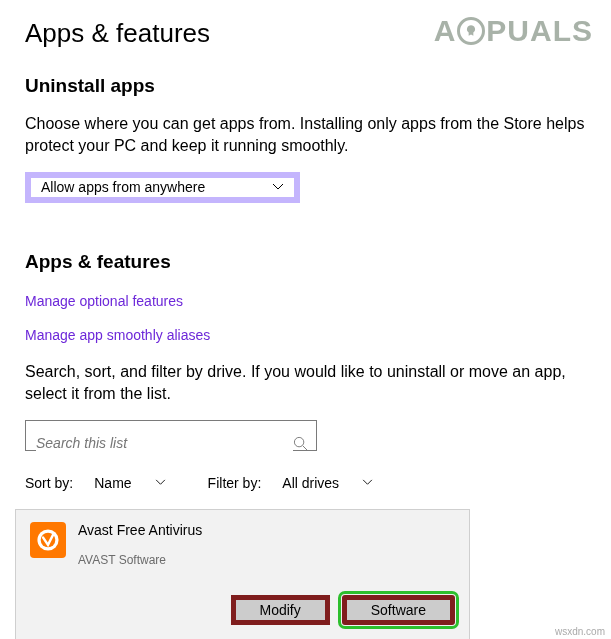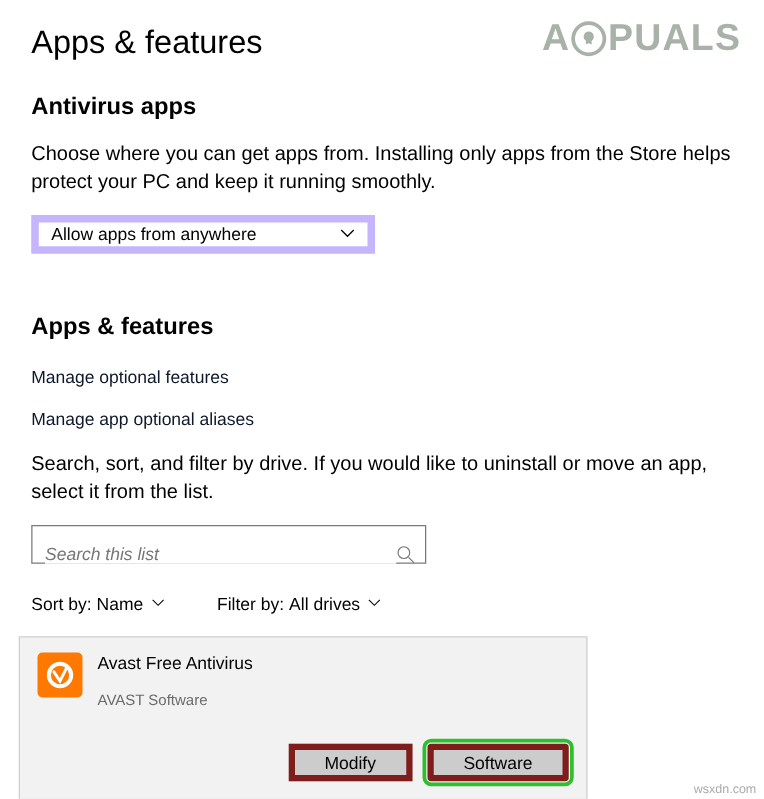--- a/index.html
+++ b/index.html
@@ -67,32 +67,32 @@
       cursor: pointer;
       background: #fff;
     }
     .dropdown svg { width: 12px; height: 8px; }
     .sub-heading {
       font-size: 19px;
       font-weight: 600;
       margin-bottom: 20px;
     }
     .link {
-      color: #0f172a;
+      color: #6d28d9;
       font-size: 14px;
       margin-bottom: 18px;
       cursor: pointer;
       display: inline-block;
     }
     .link-block { display: block; }
     .search-box {
       display: flex;
       align-items: center;
       border: 1px solid #7a7a7a;
-      width: 316px;
+      width: 292px;
       height: 31px;
       padding: 16px 8px 0 10px;
       margin-bottom: 24px;
       font-size: 14px;
       background: #fff;
     }
     .search-box input {
       flex: 1;
       border: none;
       outline: none;
@@ -100,21 +100,21 @@
       font-family: inherit;
     }
     .search-box input::placeholder { color: #767676; font-style: italic; }
     .search-box svg { width: 15px; height: 15px; color: #767676; }
     .filter-row {
       display: flex;
       gap: 42px;
       font-size: 14px;
       margin-bottom: 18px;
     }
-    .filter-item { display: flex; align-items: center; gap: 4px; cursor: pointer; }
+    .filter-item { display: flex; align-items: center; gap: 21px; cursor: pointer; }
     .filter-item .lbl { color: #000; }
     .filter-item .val { color: #000; }
     .filter-item svg { width: 11px; height: 7px; margin-left: 2px; }
     .app-card {
       background: #f2f2f2;
       border: 1px solid #cfcfcf;
       padding: 12px 14px 14px 14px;
       margin-left: -10px;
       width: 455px;
     }
@@ -170,35 +170,35 @@
   <span class="logo-circle">
     <svg viewBox="0 0 24 24" fill="#9aa59a">
         <path d="M12 2a7 7 0 0 0-4 12.7V20l4-2 4 2v-5.3A7 7 0 0 0 12 2z"></path>
       </svg>
   </span>
   <span>PUALS</span>
 </div>
 
 <h1 class="page-title">Apps &amp; features</h1>
 
-<h2 class="section-heading">Antivirus apps</h2>
+<h2 class="section-heading">Uninstall apps</h2>
 
 <p class="body-text">Choose where you can get apps from. Installing only apps from the Store helps protect your PC and keep it running smoothly.</p>
 
 <div class="dropdown">
   <span>Allow apps from anywhere</span>
   <svg viewBox="0 0 12 8">
       <path d="M1 1l5 5 5-5" stroke="#000" stroke-width="1" fill="none"></path>
     </svg>
 </div>
 
 <h2 class="sub-heading">Apps &amp; features</h2>
 
 <a class="link link-block">Manage optional features</a>
-<a class="link link-block">Manage app optional aliases</a>
+<a class="link link-block">Manage app smoothly aliases</a>
 
 <p class="body-text">Search, sort, and filter by drive. If you would like to uninstall or move an app, select it from the list.</p>
 
 <div class="search-box">
   <input type="text" placeholder="Search this list" style="">
   <svg viewBox="0 0 16 16">
       <circle cx="6.5" cy="6.5" r="5" stroke="#767676" stroke-width="1" fill="none"></circle>
       <line x1="10.5" y1="10.5" x2="15" y2="15" stroke="#767676" stroke-width="1"></line>
     </svg>
 </div>

